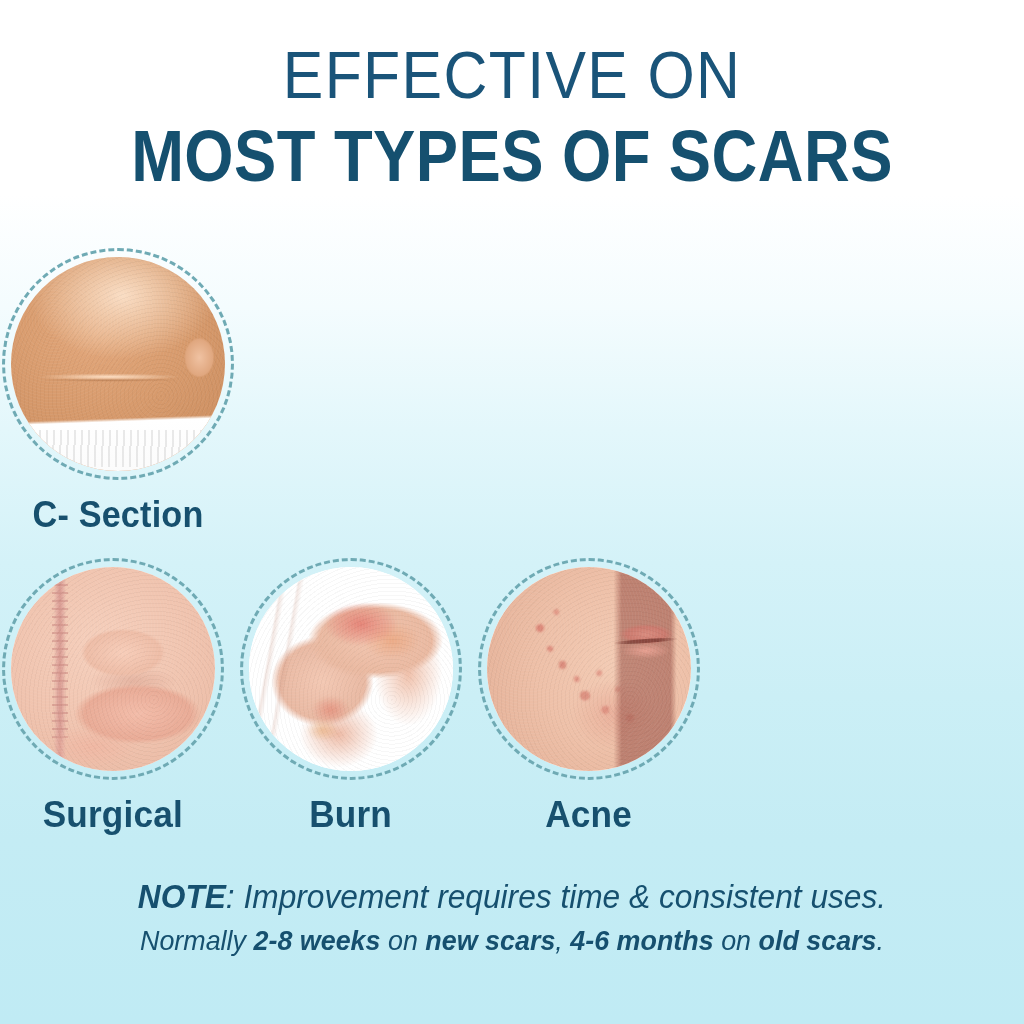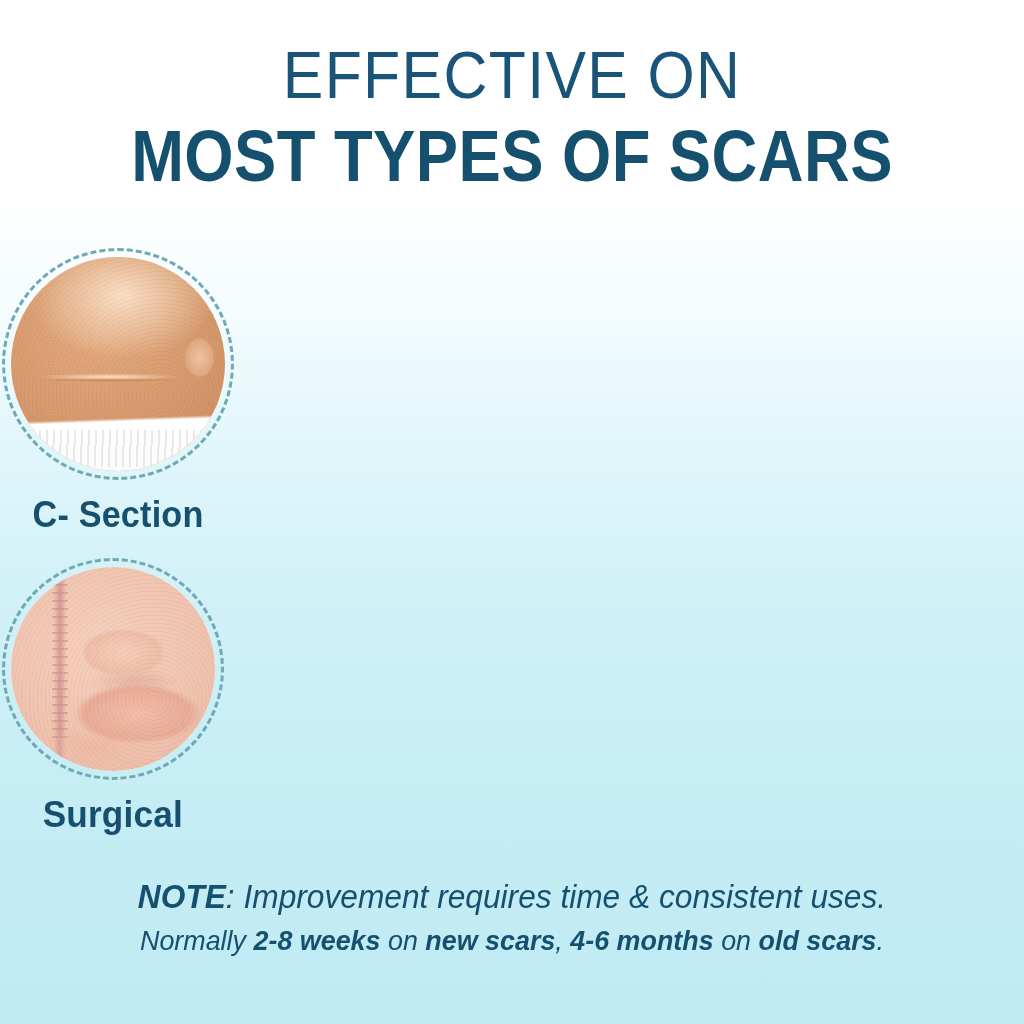--- a/index.html
+++ b/index.html
@@ -394,21 +394,47 @@
           <div class="layer scarline"></div>
           <div class="layer hand-shadow"></div>
           <div class="layer hand"></div>
           <div class="layer grain"></div>
         </div>
       </div>
       <div class="scar-label">Surgical</div>
     </div>
 
 
-
+    <div class="scar-item">
+      <div class="circle-wrap">
+        <div class="photo ph-burn">
+          <div class="layer bg-white"></div>
+          <div class="layer hand"></div>
+          <div class="layer burnmark"></div>
+          <div class="layer fingers"></div>
+          <div class="layer grain"></div>
+        </div>
+      </div>
+      <div class="scar-label">Burn</div>
+    </div>
+
+    <div class="scar-item">
+      <div class="circle-wrap">
+        <div class="photo ph-acne">
+          <div class="layer bg-white"></div>
+          <div class="layer neck"></div>
+          <div class="layer skin"></div>
+          <div class="layer cheekflush"></div>
+          <div class="layer acnemarks"></div>
+          <div class="layer lips"></div>
+          <div class="layer grain"></div>
+        </div>
+      </div>
+      <div class="scar-label">Acne</div>
+    </div>
 
   </div>
 
   <div class="note" id="note-line-1">
     <span class="b">NOTE</span><span>: </span><span>Improvement requires time &amp; consistent uses.</span>
   </div>
 
   <div class="note" id="note-line-2">
     <span>Normally </span><span class="b">2-8 weeks</span><span> on </span><span class="b">new scars</span><span>, </span><span class="b">4-6 months</span><span> on </span><span class="b">old scars</span><span>.</span>
   </div>

